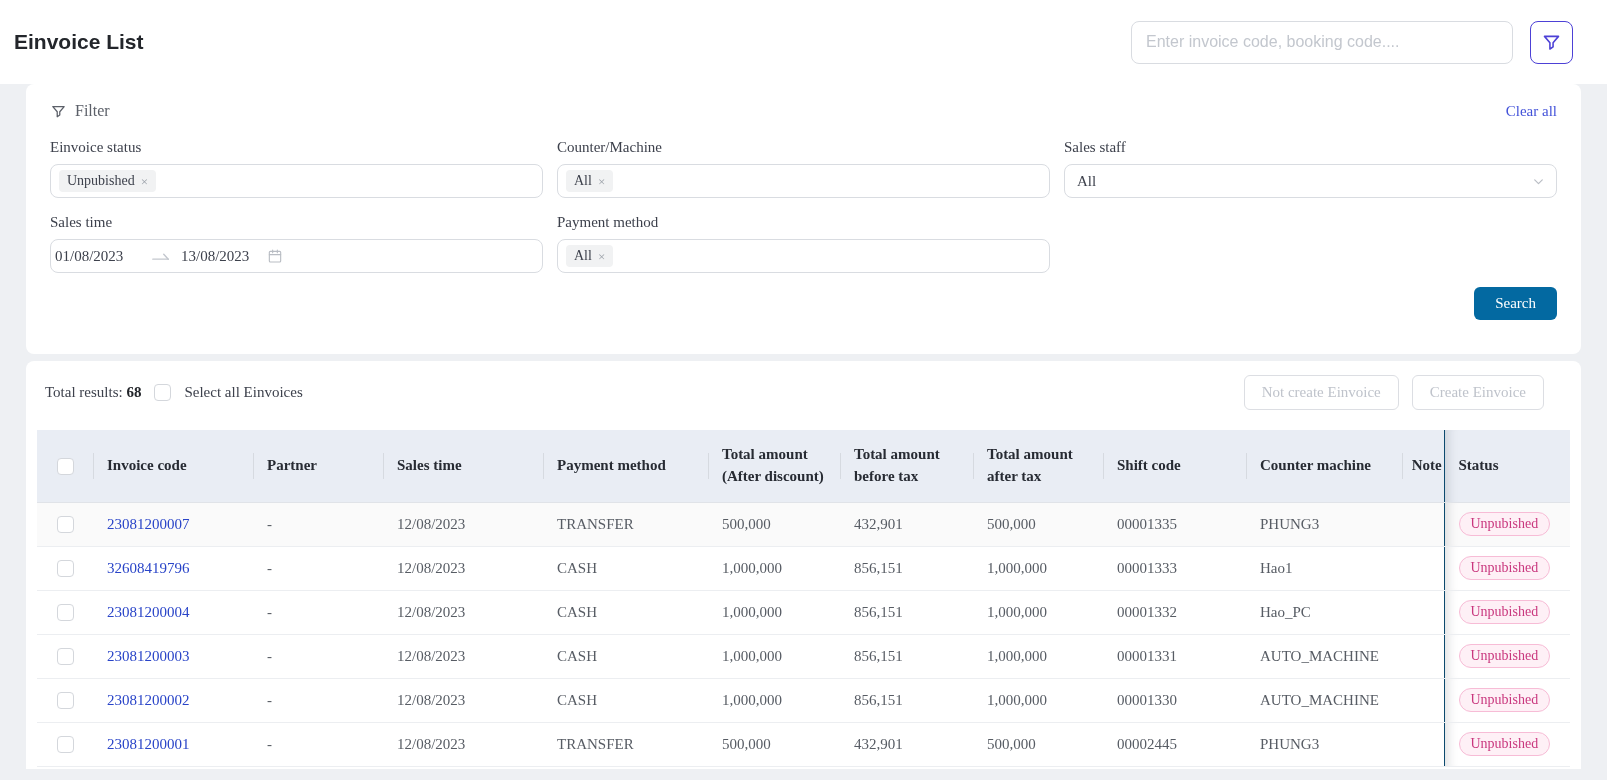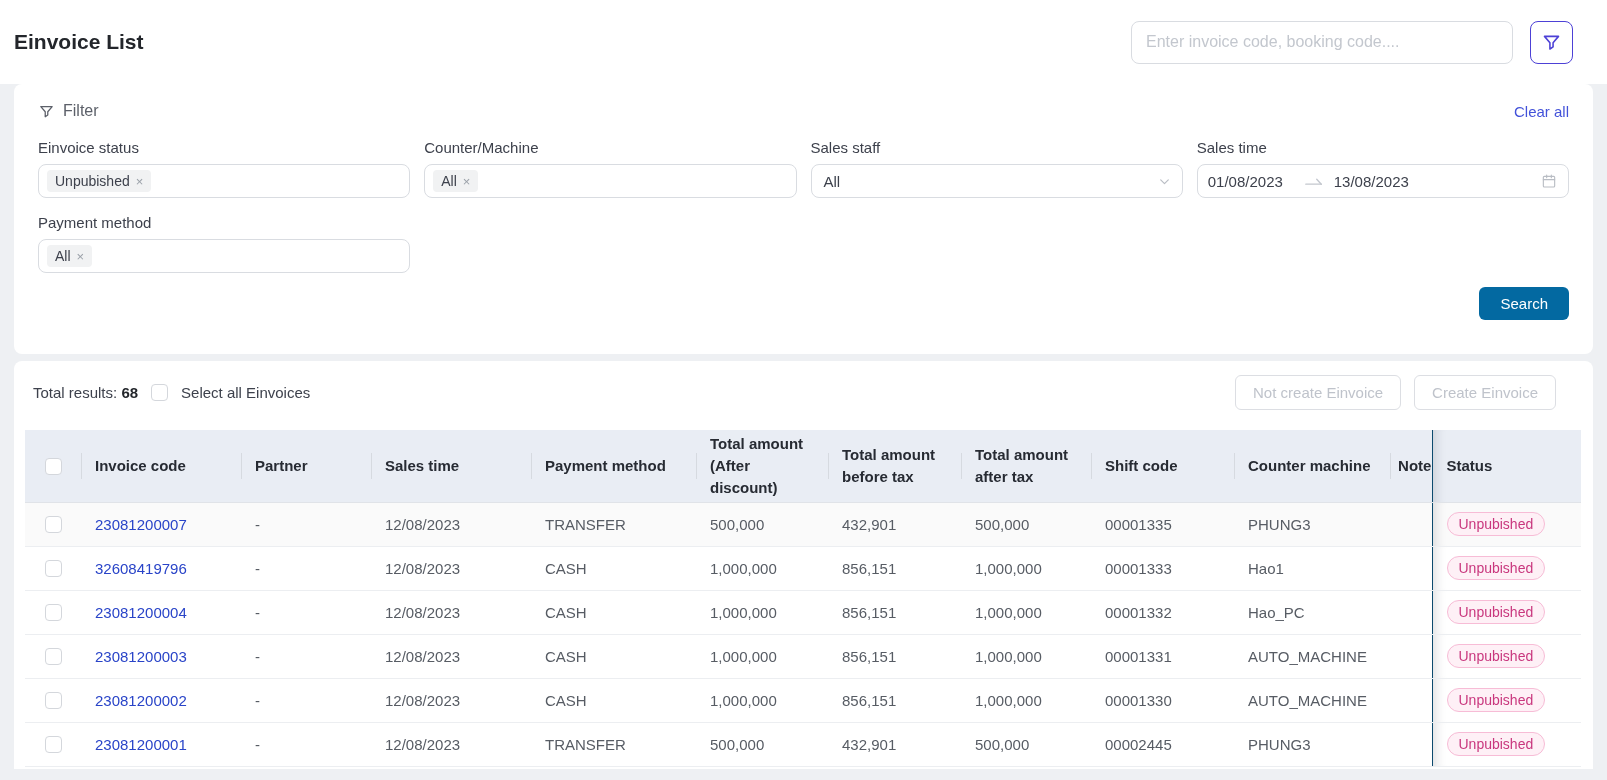--- a/index.html
+++ b/index.html
@@ -38,34 +38,34 @@
   .filter-toggle {
     width: 43px; height: 43px;
     background: #fff;
     border: 1px solid #4d41d6;
     border-radius: 8px;
     color: #4d41d6;
     display: flex; align-items: center; justify-content: center;
     cursor: pointer;
   }
   
-  .card { background: #fff; border-radius: 8px; margin: 0 14px; }
+  .card { background: #fff; border-radius: 8px; margin: 0 26px; font-family: Liberation Serif, serif; }
   .filter-card { padding: 15px 24px 34px 24px; }
   .filter-head {
     display: flex; align-items: center; justify-content: space-between;
     height: 24px;
   }
   .filter-title {
     display: flex; align-items: center; gap: 8px;
     font-size: 16px; color: #5c6069;
   }
   .clear-all { font-size: 15px; color: #4352d9; text-decoration: none; cursor: pointer; }
   .filter-grid {
     display: grid;
-    grid-template-columns: repeat(4, 1fr);
+    grid-template-columns: repeat(3, 1fr);
     column-gap: 14px;
   }
   .field-label { font-size: 15px; color: #3d414c; margin: 16px 0 8px; }
   .select-box {
     height: 34px;
     border: 1px solid #d9dce1;
     border-radius: 8px;
     display: flex; align-items: center;
     padding: 0 11px 0 5px;
     background: #fff;
@@ -77,21 +77,21 @@
     padding: 3px 8px;
     font-size: 14px;
     color: #3d414c;
     display: inline-flex; align-items: center; gap: 6px;
     margin-left: 3px;
     white-space: nowrap;
   }
   .tag .x { color: #9aa0a8; font-size: 13px; cursor: pointer; line-height: 1; }
   .select-plain { padding-left: 12px; justify-content: space-between; }
   .select-plain .val { font-size: 15px; color: #3d414c; }
-  .date-range { justify-content: space-between; padding-left: 10px; }
+  .date-range { padding-left: 4px; }
   .date-range .dates { display: flex; align-items: center; gap: 10px; font-size: 15px; color: #3d414c; }
   .date-val { min-width: 86px; }
   .filter-actions { display: flex; justify-content: flex-end; margin-top: 14px; }
   .search-btn {
     background: #0369a1;
     color: #fff;
     border: none;
     border-radius: 6px;
     font-size: 15px;
     font-family: inherit;

